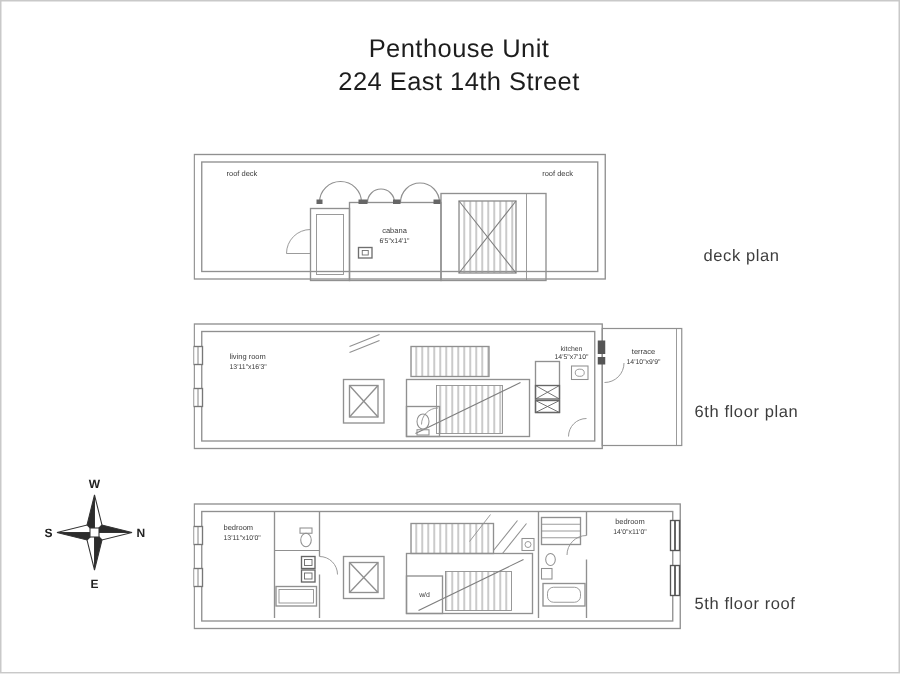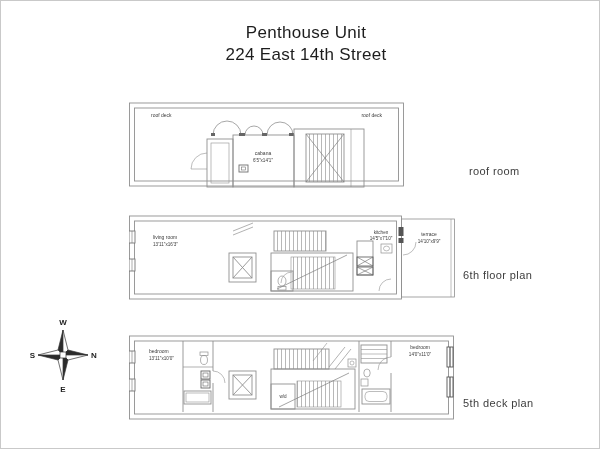--- a/index.html
+++ b/index.html
@@ -62,21 +62,21 @@
         <line x1="177" y1="35" x2="215" y2="83" stroke="#7d7d7d" stroke-width="0.7"></line>
         <line x1="177" y1="83" x2="215" y2="35" stroke="#7d7d7d" stroke-width="0.7"></line>
         <line x1="222" y1="30" x2="222" y2="88" stroke-width="0.6"></line>
       </g>
     </g>
     <text class="room-name" x="22" y="18">roof deck</text>
     <text class="room-name" x="253" y="18" text-anchor="end">roof deck</text>
     <text class="room-name" x="134" y="56" text-anchor="middle">cabana</text>
     <text class="room-dims" x="134" y="63" text-anchor="middle">6'5"x14'1"</text>
   </svg>
-  <div class="plan-label" style="left:468px;top:164px;">roof room</div>
+  <div class="plan-label" style="left:468px;top:164px;">deck plan</div>
 
   <svg class="plan-svg" style="left:128px;top:210px;" width="330" height="95" viewBox="0 0 330 95">
     <defs>
       <pattern id="tr-6a" width="4" height="8" patternUnits="userSpaceOnUse">
         <path d="M0.5 0 V8" stroke="#9a9a9a" stroke-width="0.7"></path>
       </pattern>
     </defs>
     <g stroke="#909090" fill="none" stroke-width="0.9">
       <g>
         <rect x="0.5" y="5" width="272" height="83"></rect>
@@ -213,21 +213,21 @@
         <rect x="233" y="58" width="28" height="15"></rect>
         <rect x="236" y="60.5" width="22" height="10" rx="4" stroke-width="0.6"></rect>
       </g>
     </g>
     <text class="room-name" x="20" y="22">bedroom</text>
     <text class="room-dims" x="20" y="29">13'11"x10'0"</text>
     <text class="room-name" x="291" y="18" text-anchor="middle">bedroom</text>
     <text class="room-dims" x="291" y="25" text-anchor="middle">14'0"x11'0"</text>
     <text class="room-dims" x="154" y="67" text-anchor="middle">w/d</text>
   </svg>
-  <div class="plan-label" style="left:462px;top:396px;">5th deck plan</div>
+  <div class="plan-label" style="left:462px;top:396px;">5th floor roof</div>
 
   <svg class="plan-svg" style="left:28px;top:314px;" width="76" height="84" viewBox="0 0 76 84">
     <g stroke="#333" stroke-width="0.7">
       <polygon points="34,15 29,35 34,40" fill="#2b2b2b"></polygon>
       <polygon points="34,15 39,35 34,40" fill="#ffffff"></polygon>
       <polygon points="59,40 39,35 34,40" fill="#2b2b2b"></polygon>
       <polygon points="59,40 39,45 34,40" fill="#ffffff"></polygon>
       <polygon points="34,65 39,45 34,40" fill="#2b2b2b"></polygon>
       <polygon points="34,65 29,45 34,40" fill="#ffffff"></polygon>
       <polygon points="9,40 29,45 34,40" fill="#2b2b2b"></polygon>

